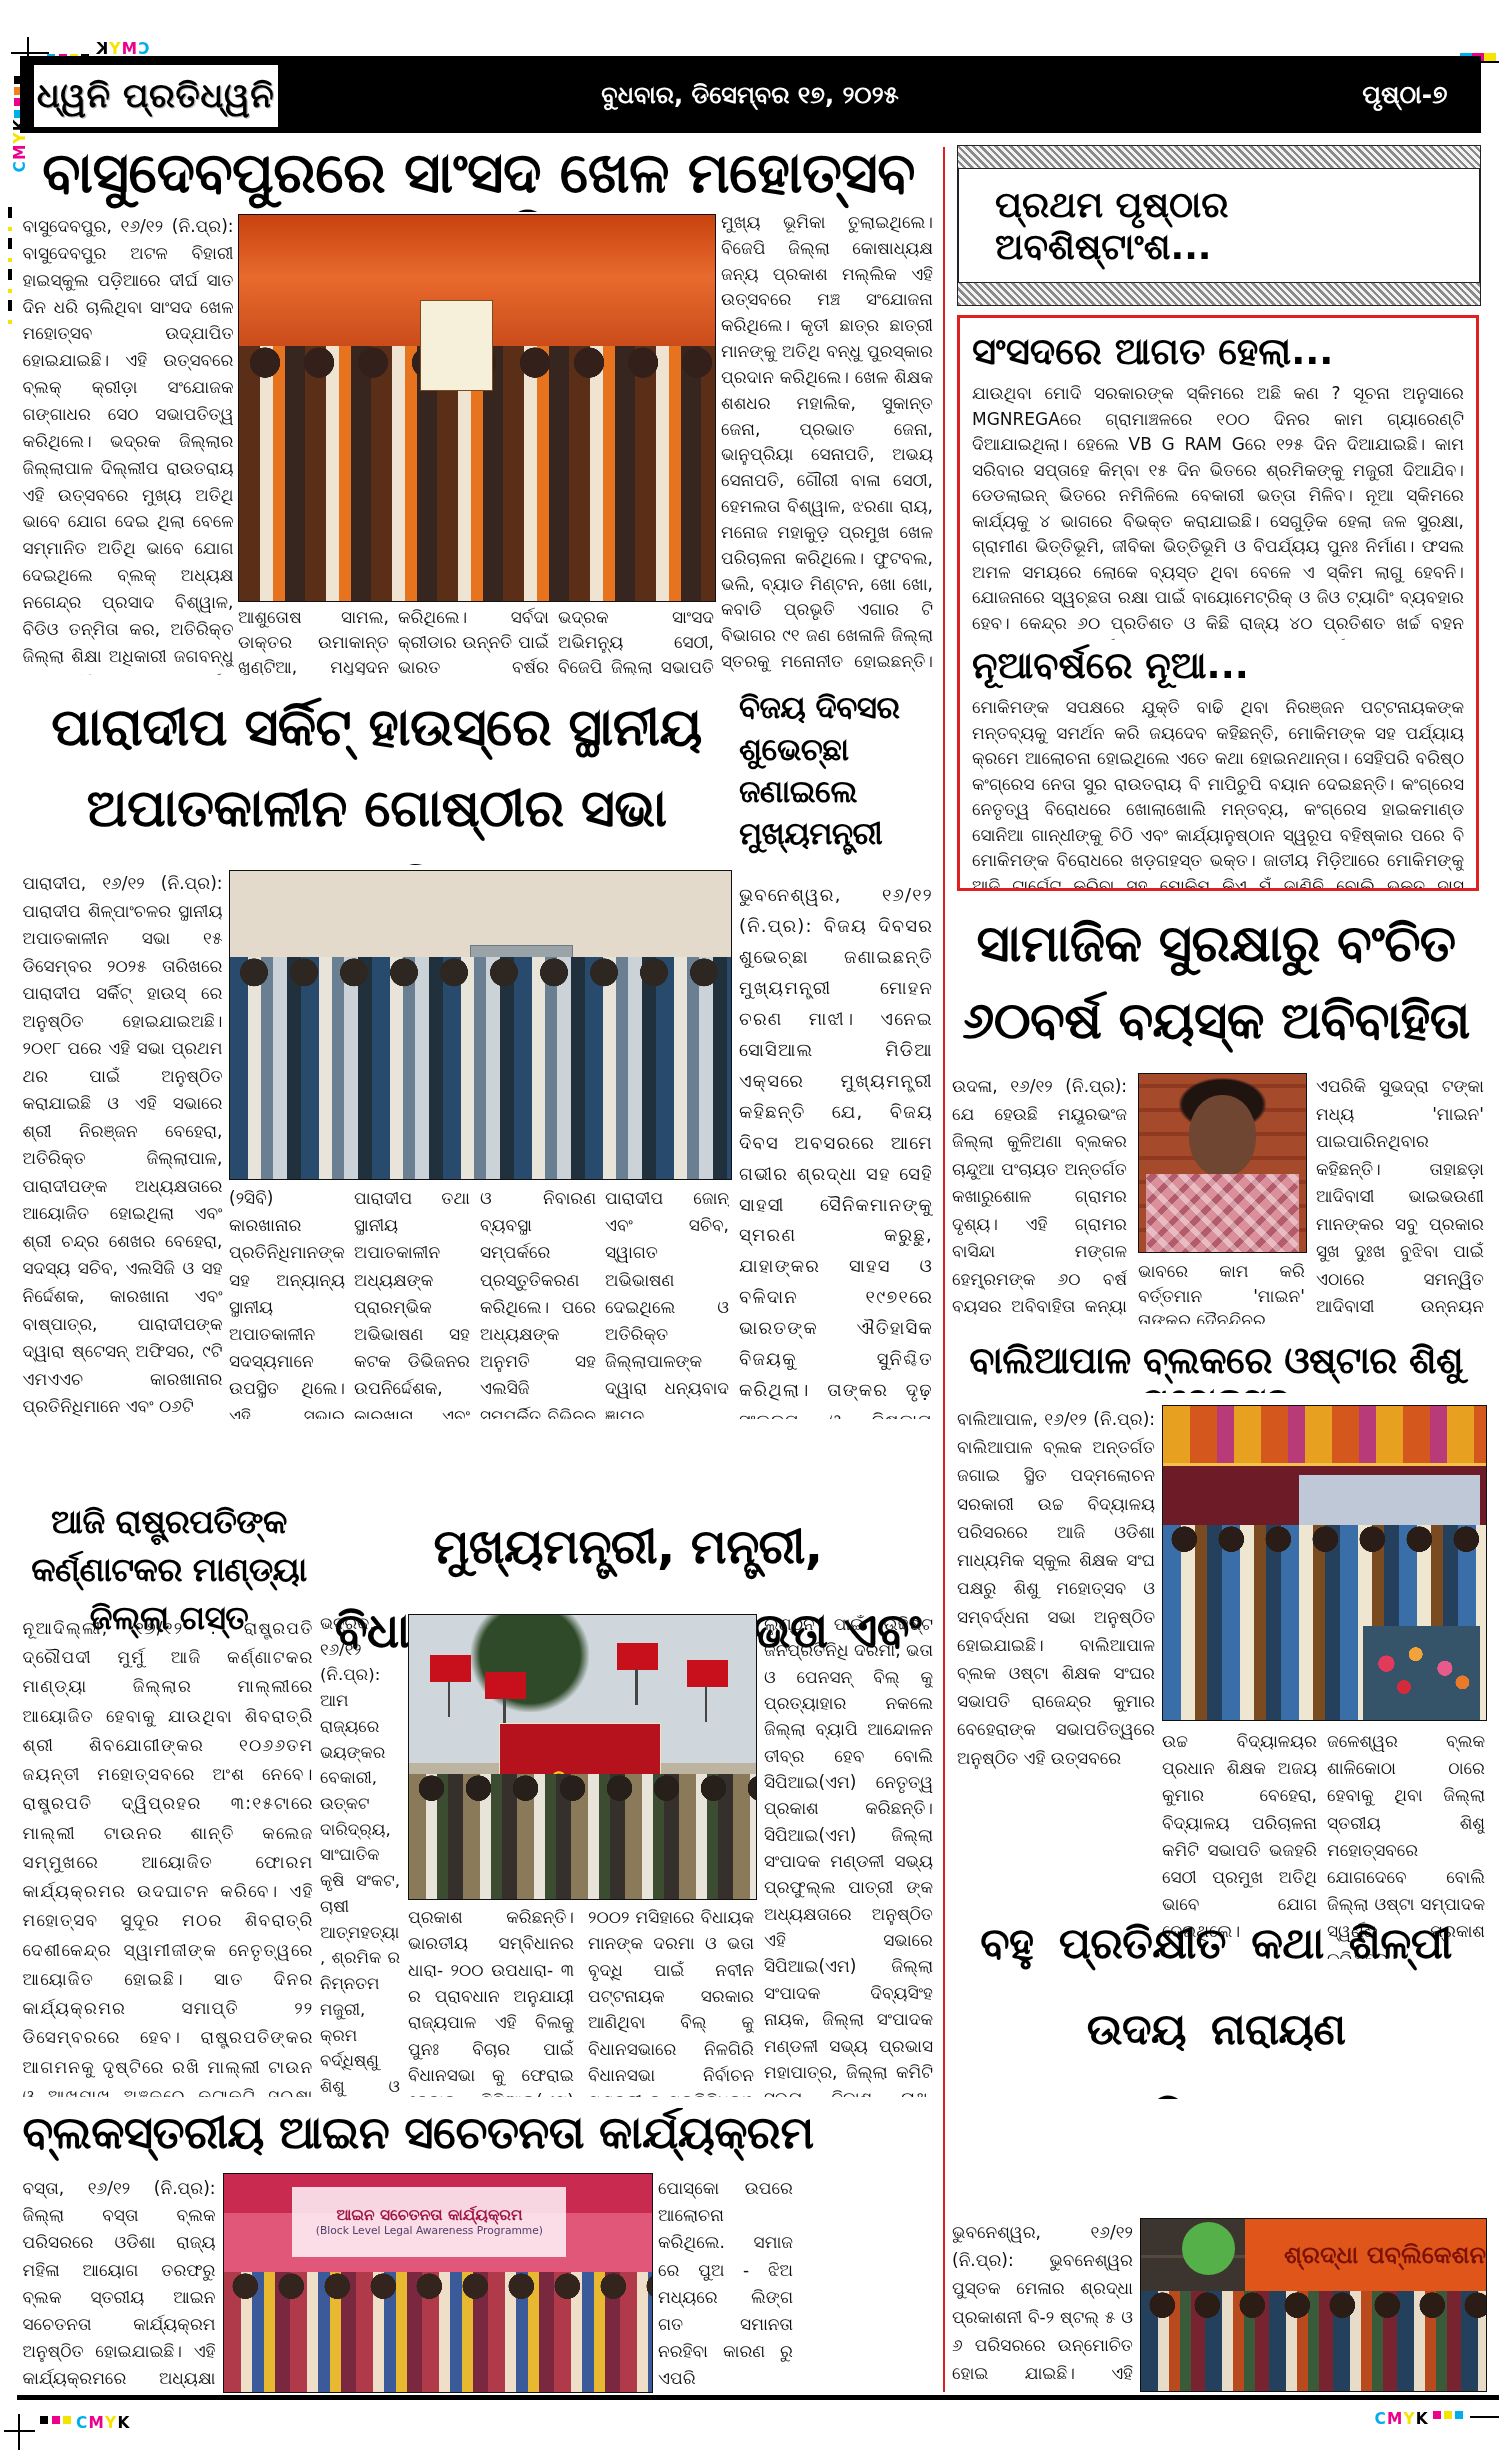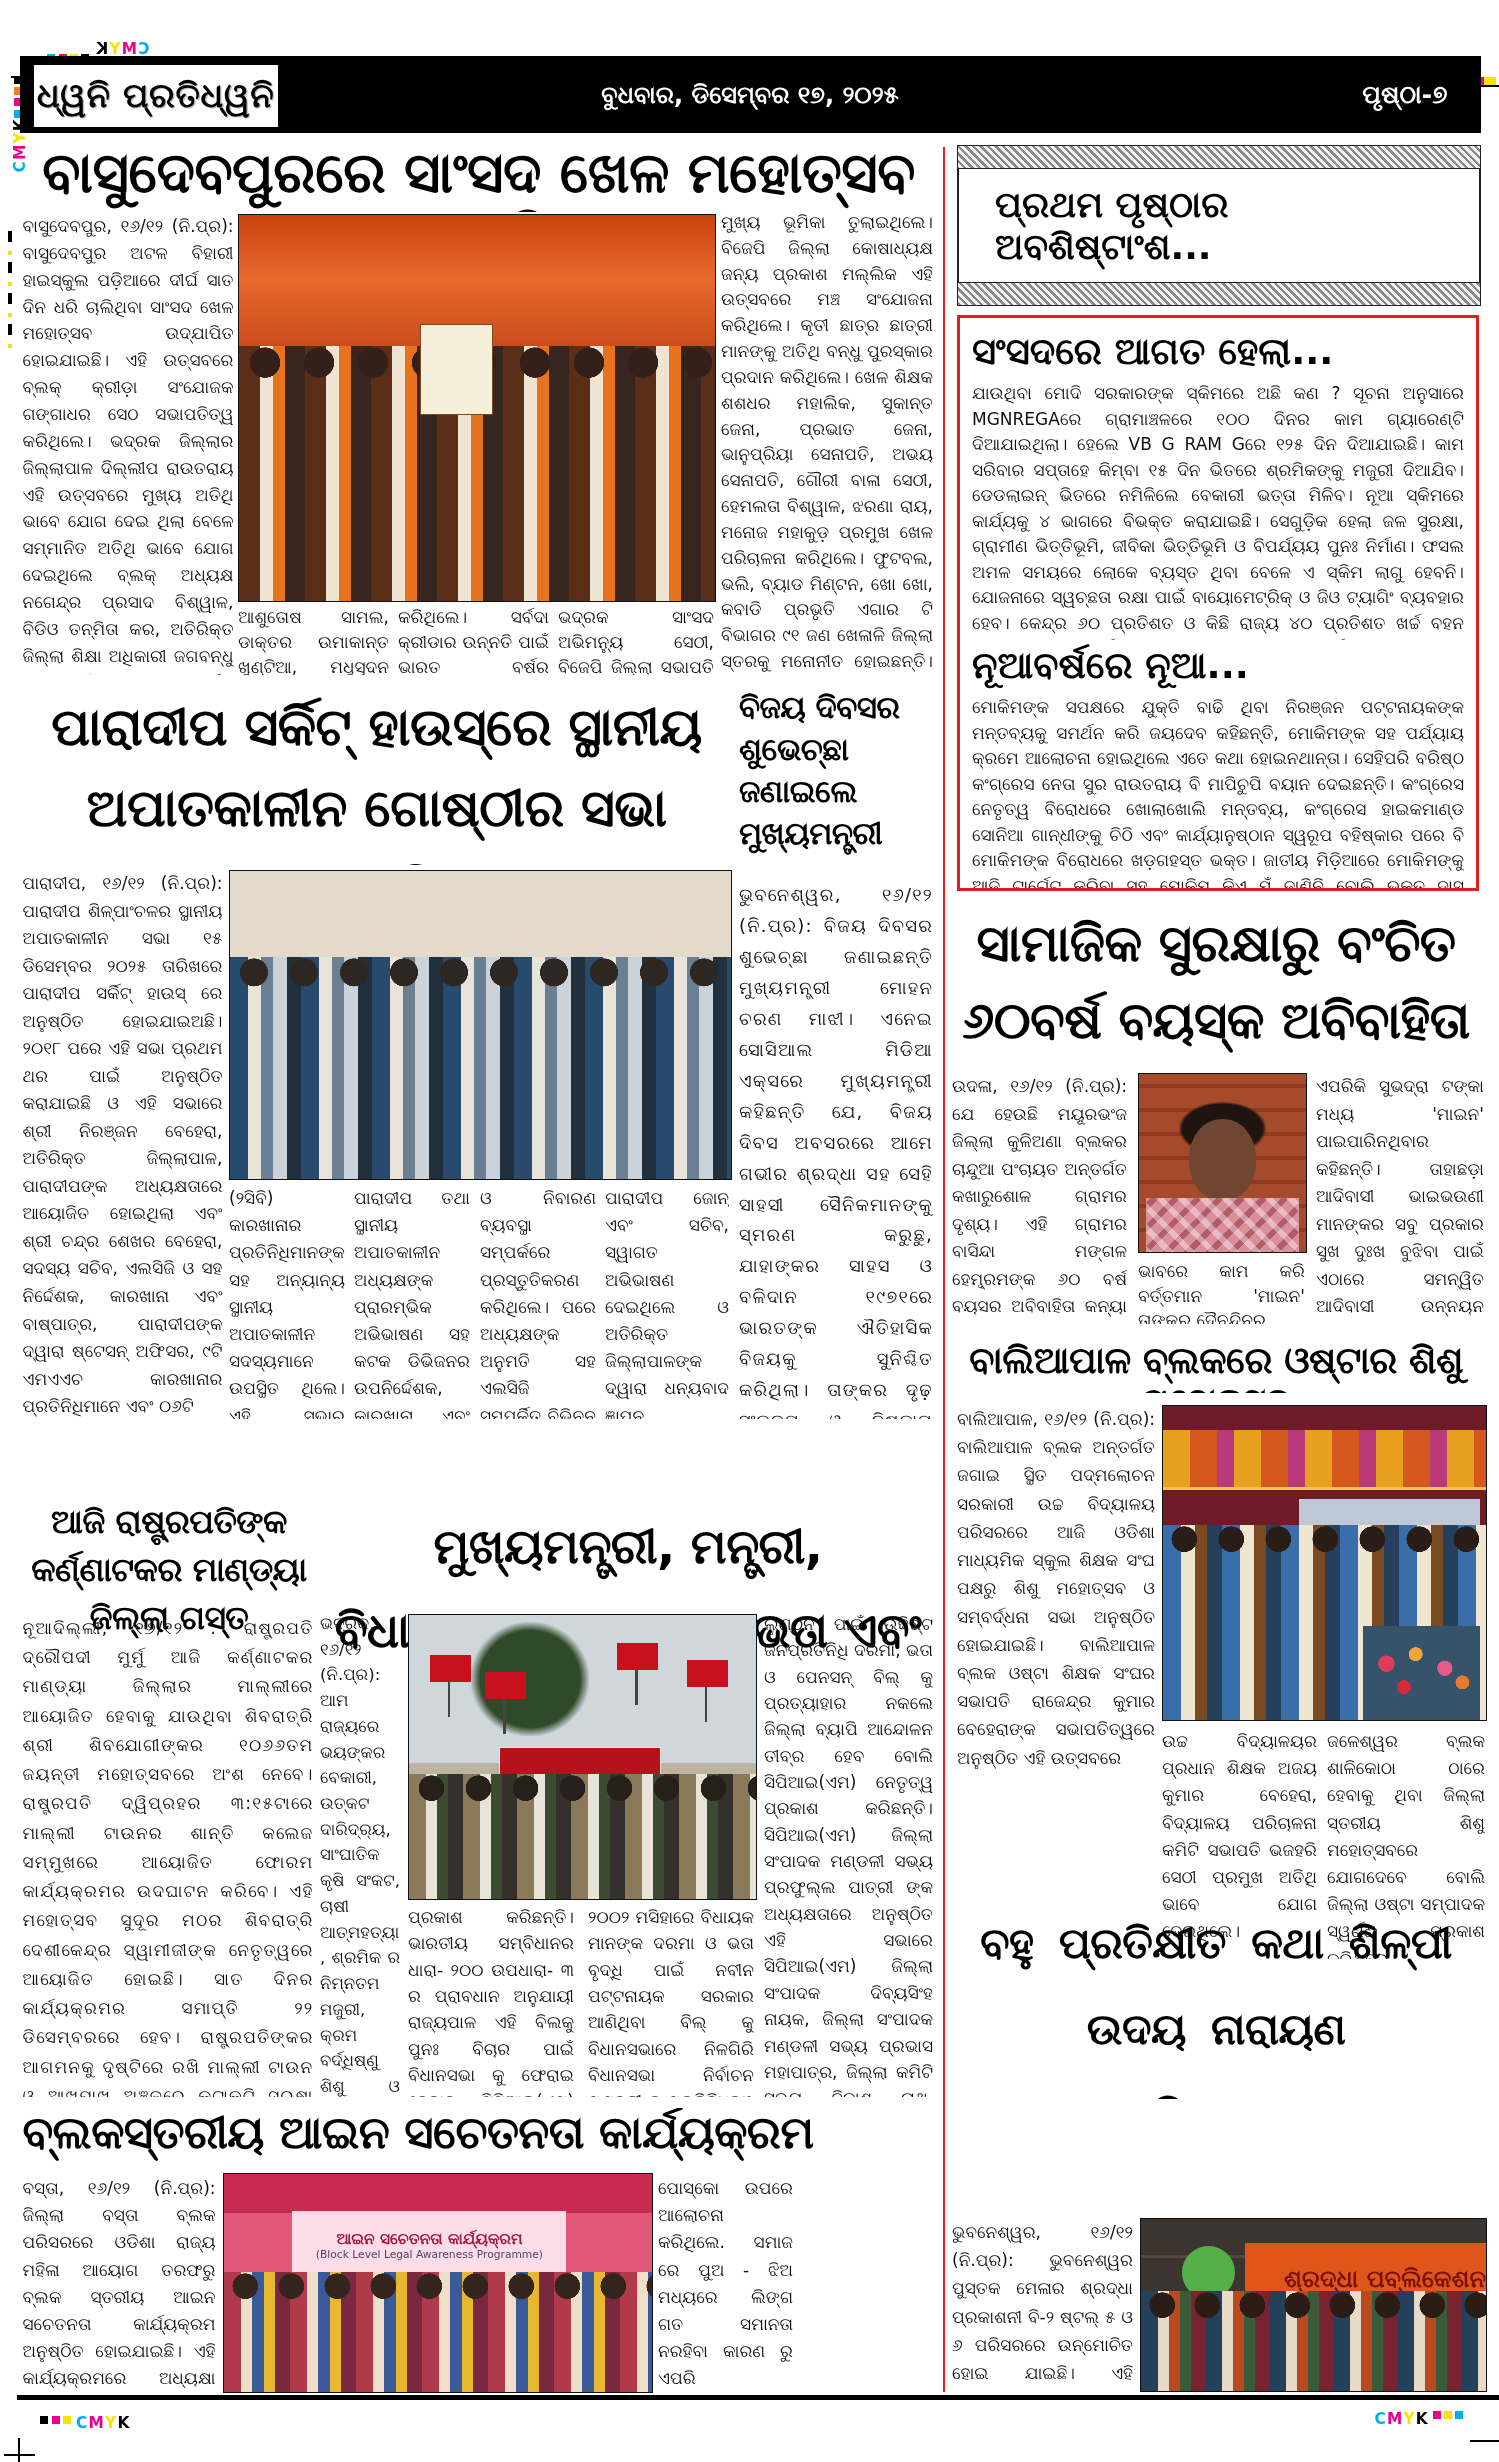--- a/index.html
+++ b/index.html
@@ -1,18 +1,18 @@
 <!DOCTYPE html>
 <html style="font-size:9.5px"><head>
 <meta charset="utf-8">
 <style>
   html,body{margin:0;padding:0;background:#fff;}
   #page{position:relative;width:1500px;height:2462px;background:#fff;overflow:hidden;
         font-family:"DejaVu Sans","Liberation Sans",sans-serif;color:#111;}
-  .abs{position:absolute;margin-top:24px;}
+  .abs{position:absolute;}
   .col{position:absolute;text-align:justify;overflow:hidden;color:#101010;
        font-size:17px;line-height:1.46;word-break:break-word;}
   .headline{position:absolute;font-weight:700;color:#000;line-height:1.12;
             font-family:"DejaVu Sans","Liberation Sans",sans-serif;letter-spacing:-0.6px;overflow:hidden;}
   .center{text-align:center;}
   .photo{position:absolute;border:1.8px solid #111;overflow:hidden;}
   .crowd{position:absolute;left:0;right:0;bottom:0;}
   
   #topbar{position:absolute;left:19.5px;top:56px;width:1461px;height:77px;background:#000;}
   #logobox{position:absolute;left:13px;top:7.7px;width:244px;height:62px;background:#fff;

